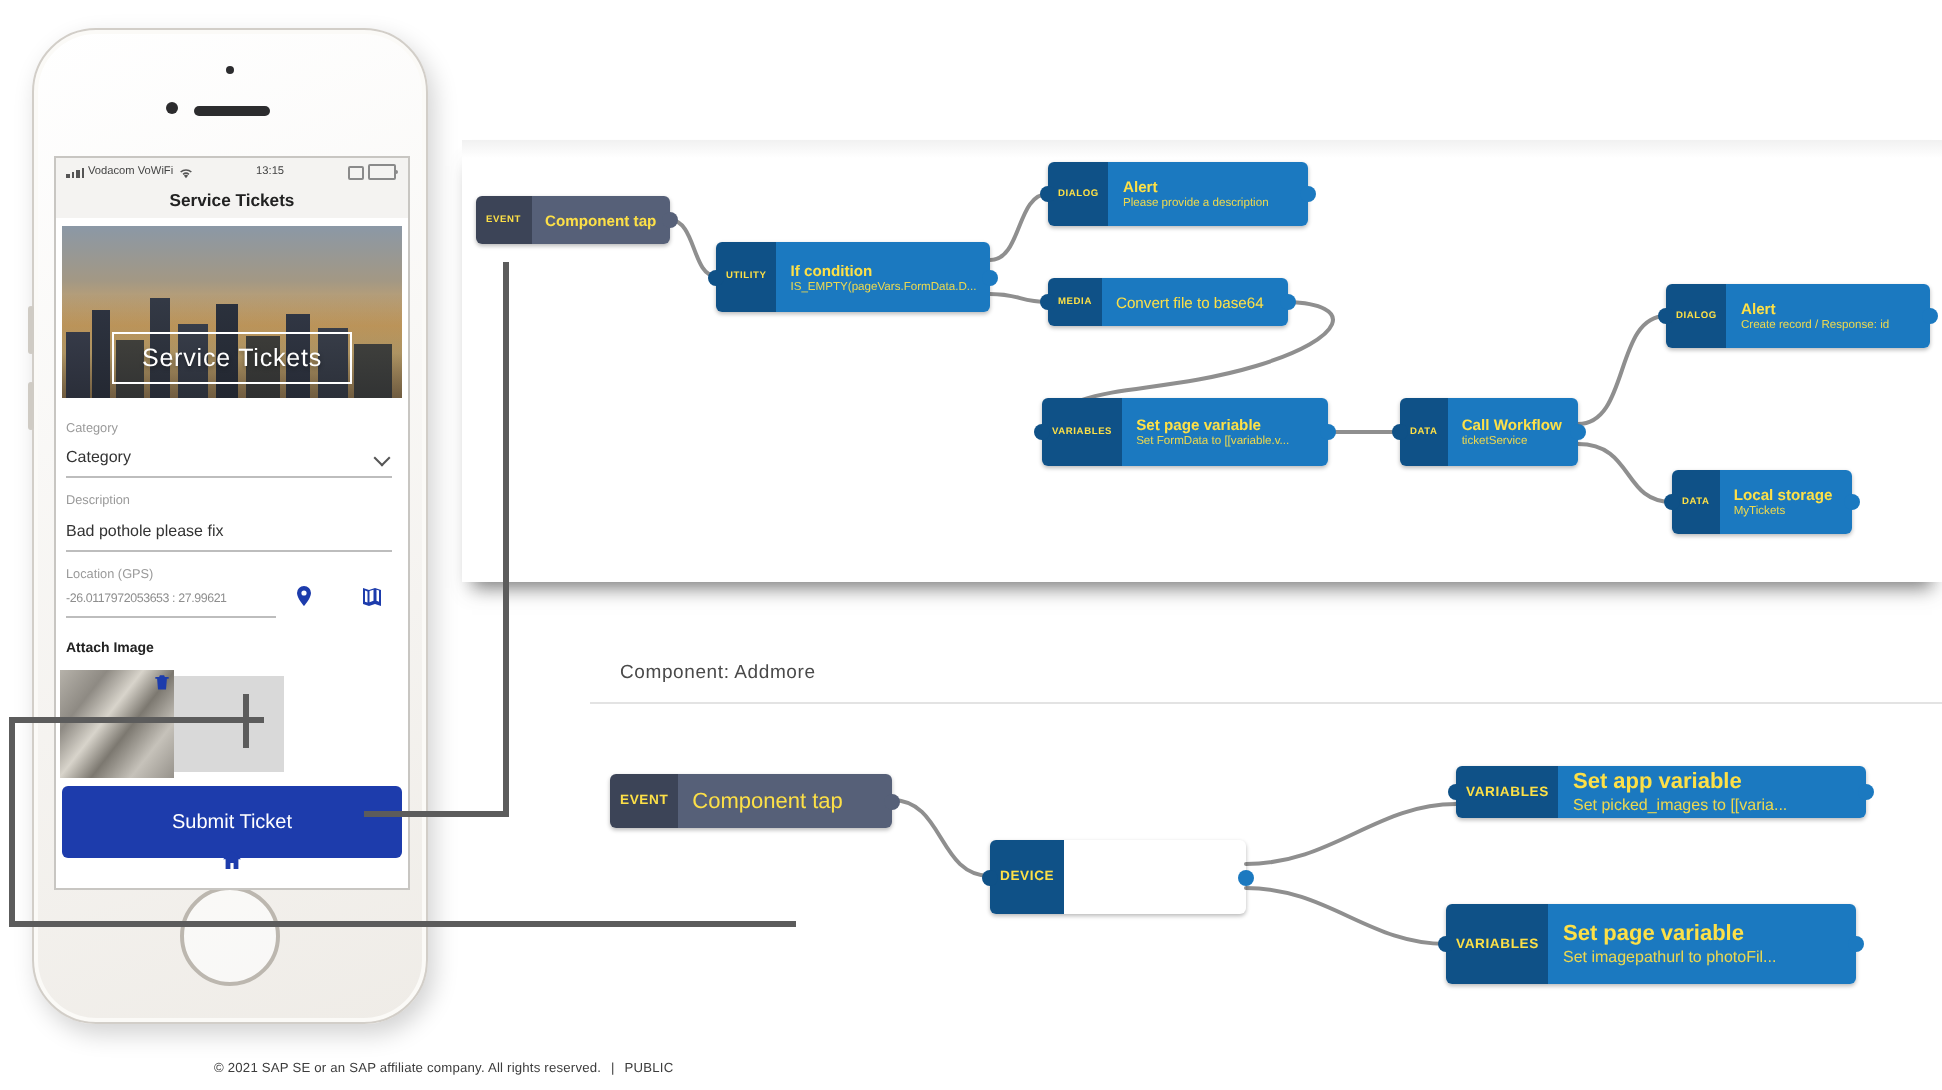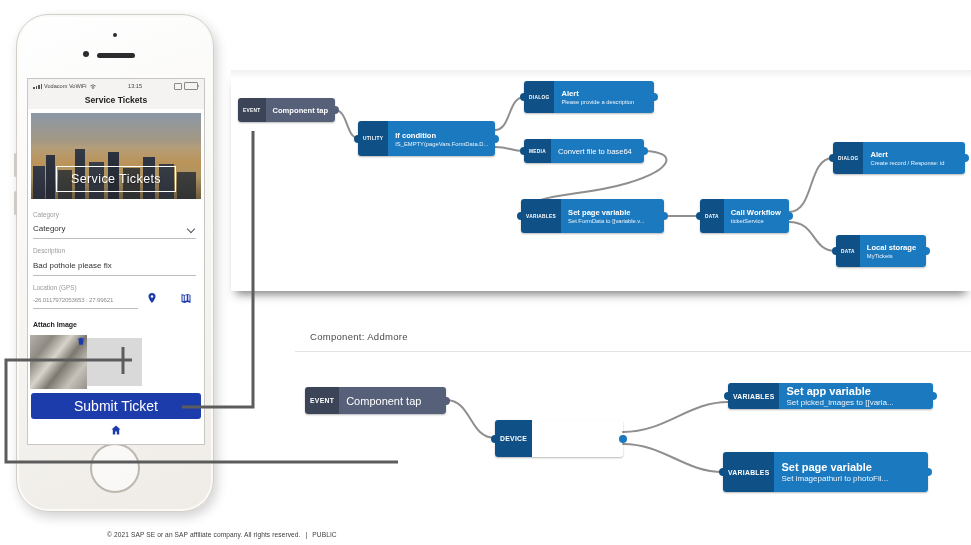--- a/index.html
+++ b/index.html
@@ -7,21 +7,21 @@
        font-family:"Liberation Sans", sans-serif;-webkit-font-smoothing:antialiased;}
 
   
   .top-panel{position:absolute;left:231px;top:70px;width:740px;height:221px;
              background:linear-gradient(#f1f1f1,#ffffff 9px);
              box-shadow:0 8px 9px -5px rgba(80,80,80,.75);}
   .addmore-label{position:absolute;left:310px;top:331px;font-size:9.5px;color:#4a4a4a;letter-spacing:.3px;}
   .addmore-divider{position:absolute;left:295px;top:351px;width:676px;height:1px;background:#e3e3e3;}
 
   
-  .node{position:absolute;display:flex;border-radius:3px;color:#ffffff;box-sizing:border-box;
+  .node{position:absolute;display:flex;border-radius:3px;color:#fde047;box-sizing:border-box;
         box-shadow:0 1px 2px rgba(0,0,0,.28);z-index:5;}
   .node .tag{display:flex;align-items:center;justify-content:center;padding:0 5px;
              font-weight:700;letter-spacing:.3px;border-radius:3px 0 0 3px;white-space:nowrap;}
   .node .body{display:flex;flex-direction:column;justify-content:center;padding:0 7px;flex:1;
               border-radius:0 3px 3px 0;overflow:hidden;}
   .node .title{font-weight:700;white-space:nowrap;}
   .node .sub{opacity:.92;white-space:nowrap;}
   .node .sub:empty{display:none;}
   .node.blue .tag{background:#0f5187;}
   .node.blue .body{background:#1b79c0;}
@@ -89,22 +89,22 @@
   .chevron{position:absolute;right:10px;width:5px;height:5px;border-right:1.2px solid #555;
            border-bottom:1.2px solid #555;transform:rotate(45deg);}
   .gps-value{position:absolute;left:5px;font-size:6.2px;color:#8e8e8e;letter-spacing:-.2px;}
   .gps-underline{position:absolute;left:5px;width:105px;height:1px;background:#bdbdbd;}
   .loc-icon{position:absolute;width:12px;height:12px;}
   .attach-label{position:absolute;left:5px;font-size:7px;font-weight:700;color:#222;}
   .thumb{position:absolute;left:2px;top:256px;width:57px;height:54px;
          background:linear-gradient(128deg,#b6b2aa 0%,#8e8a83 24%,#d8d4cb 42%,#7c7870 58%,#c6c2ba 78%,#96928b 100%);}
   .thumb svg{position:absolute;right:1px;top:1px;}
   .placeholder{position:absolute;left:59px;top:259px;width:55px;height:48px;background:#d9d9d9;}
-  .submit-btn{position:absolute;left:3px;right:3px;top:314px;height:26px;background:#1d3cac;border:none;
-              border-radius:3px;color:#fff;font-size:14px;font-family:"Liberation Sans",sans-serif;
+  .submit-btn{position:absolute;left:3px;right:3px;top:314px;height:36px;background:#1d3cac;border:none;
+              border-radius:3px;color:#fff;font-size:10px;font-family:"Liberation Sans",sans-serif;
               display:flex;align-items:center;justify-content:center;cursor:pointer;}
   .home-icon{position:absolute;left:50%;transform:translateX(-50%);top:345px;}
 
   
   .footer{position:absolute;left:107px;top:531px;font-size:6.6px;color:#3c3c3c;letter-spacing:.1px;}
   .footer span{margin-right:3px;}
 </style>
 </head>
 <body>
 

